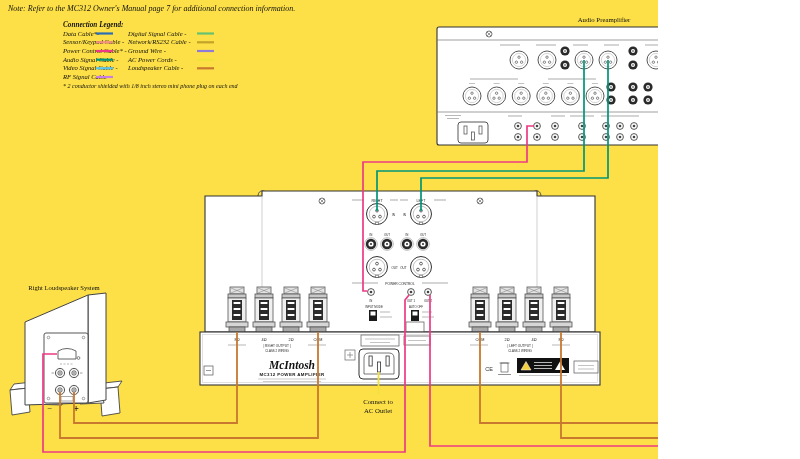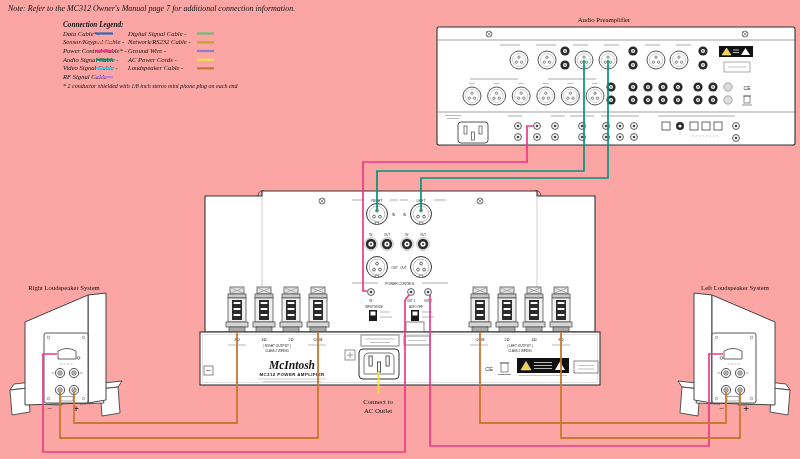--- a/index.html
+++ b/index.html
@@ -1,16 +1,16 @@
 <!DOCTYPE html>
 <html><head>
 <meta charset="utf-8">
 <style>
   html,body{margin:0;padding:0;background:#fff;}
-  .stage{position:relative;width:800px;height:459px;background:#fca5a5;overflow:hidden;
+  .stage{position:relative;width:658px;height:459px;background:#fde047;overflow:hidden;
          font-family:"Liberation Sans",sans-serif;}
   svg text{user-select:none;}
   .ser{font-family:"Liberation Serif",serif;}
   .tiny{font-family:"Liberation Sans",sans-serif;}
 </style>
 </head>
 <body>
 
 <div class="stage">
 <svg width="800" height="459" viewBox="0 0 800 459">

